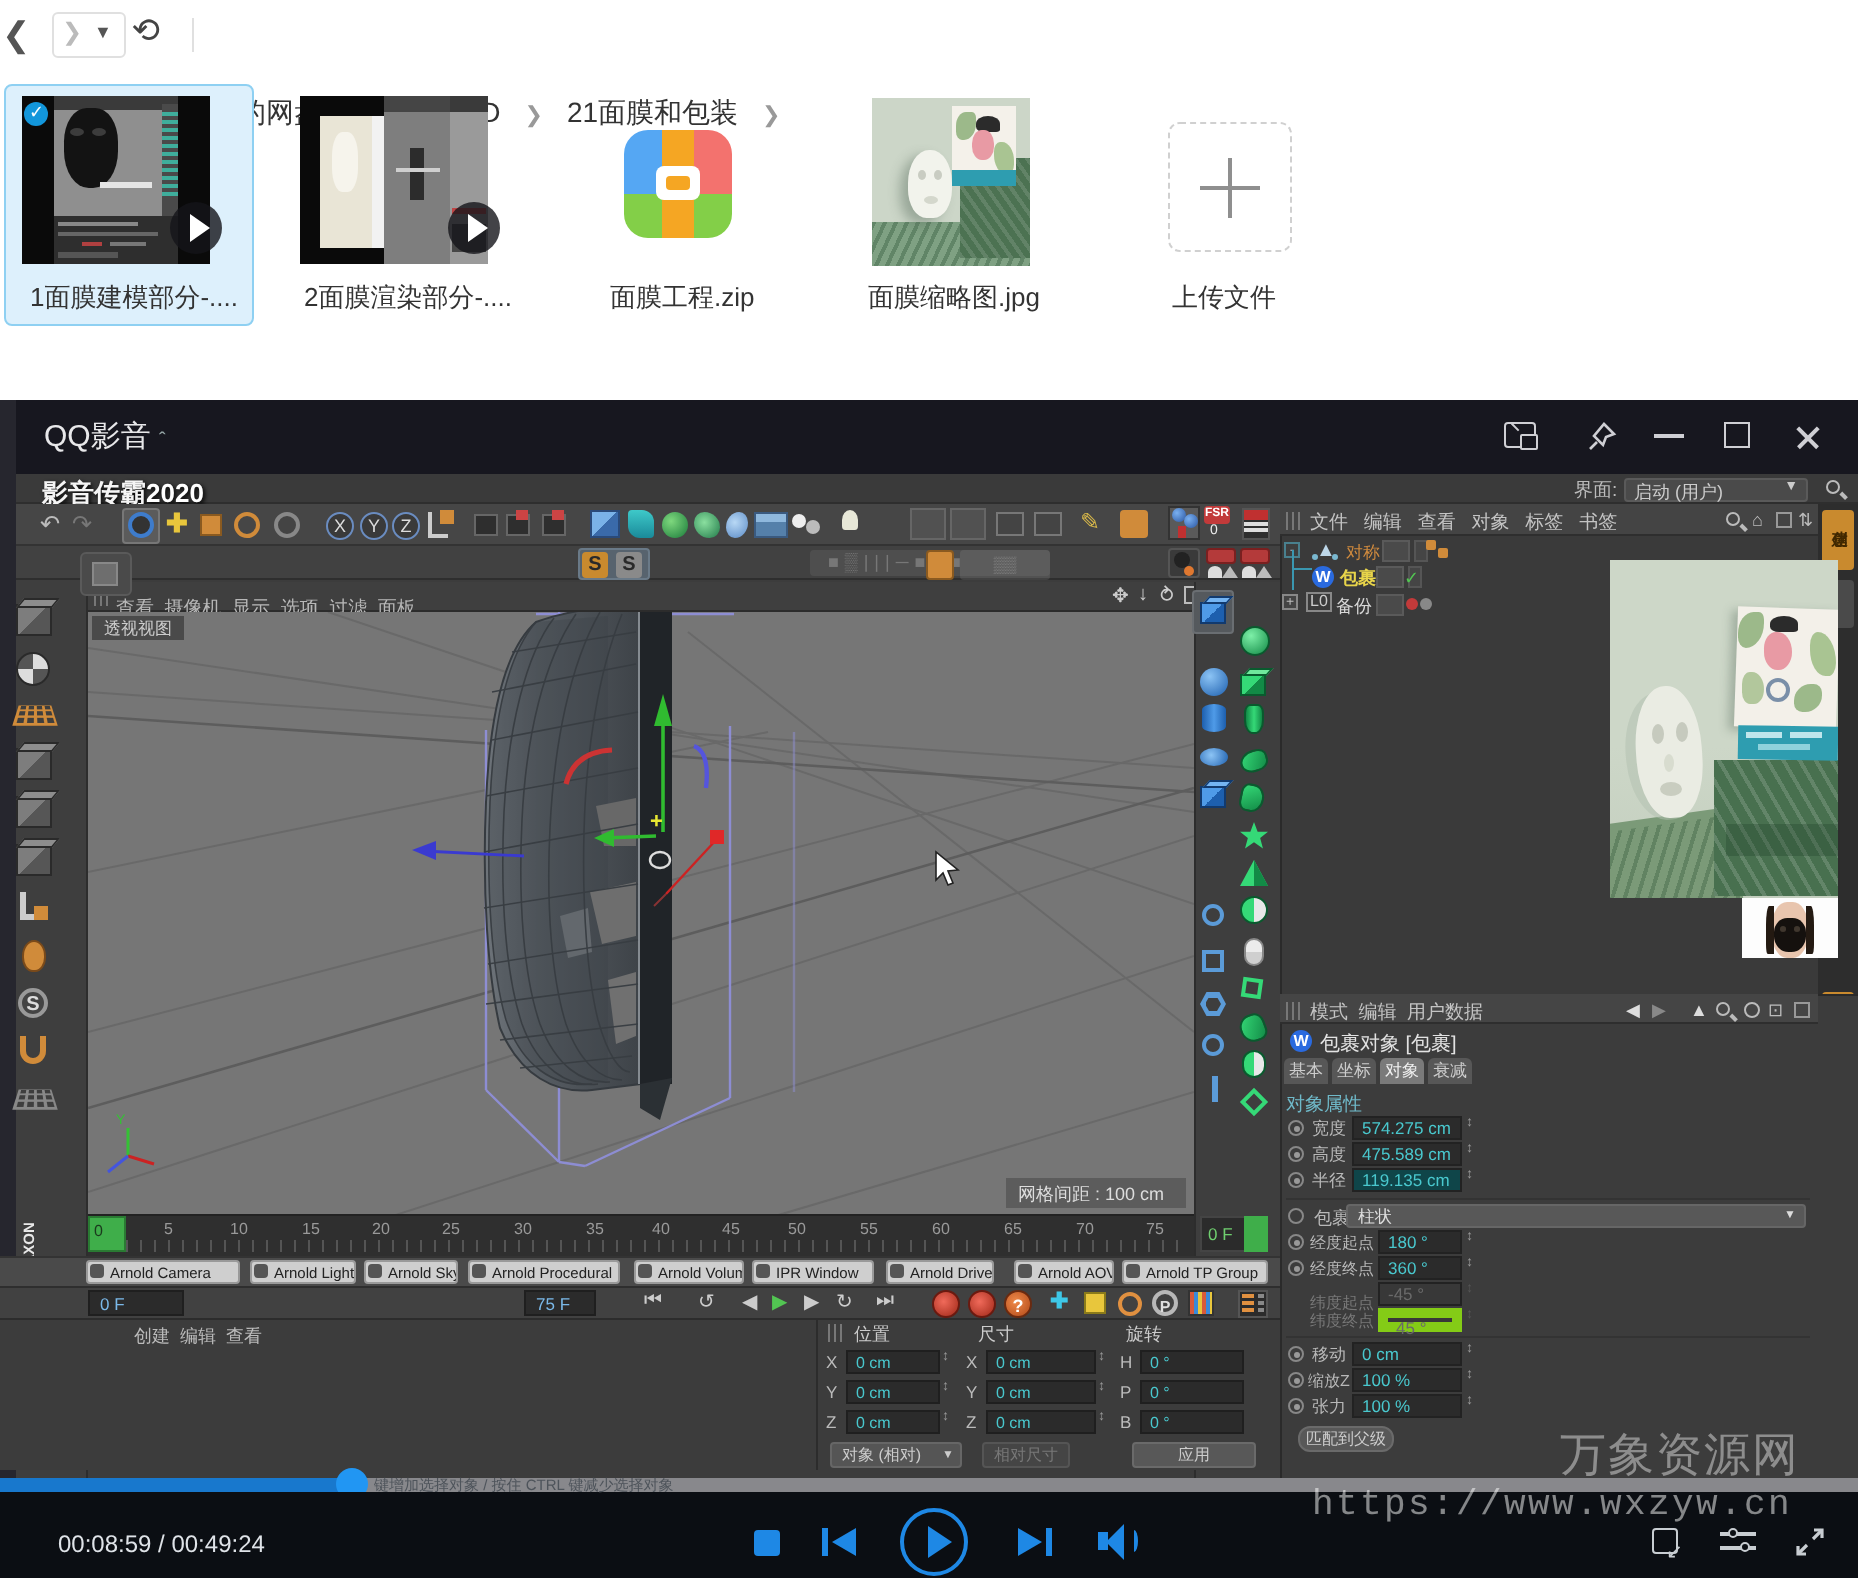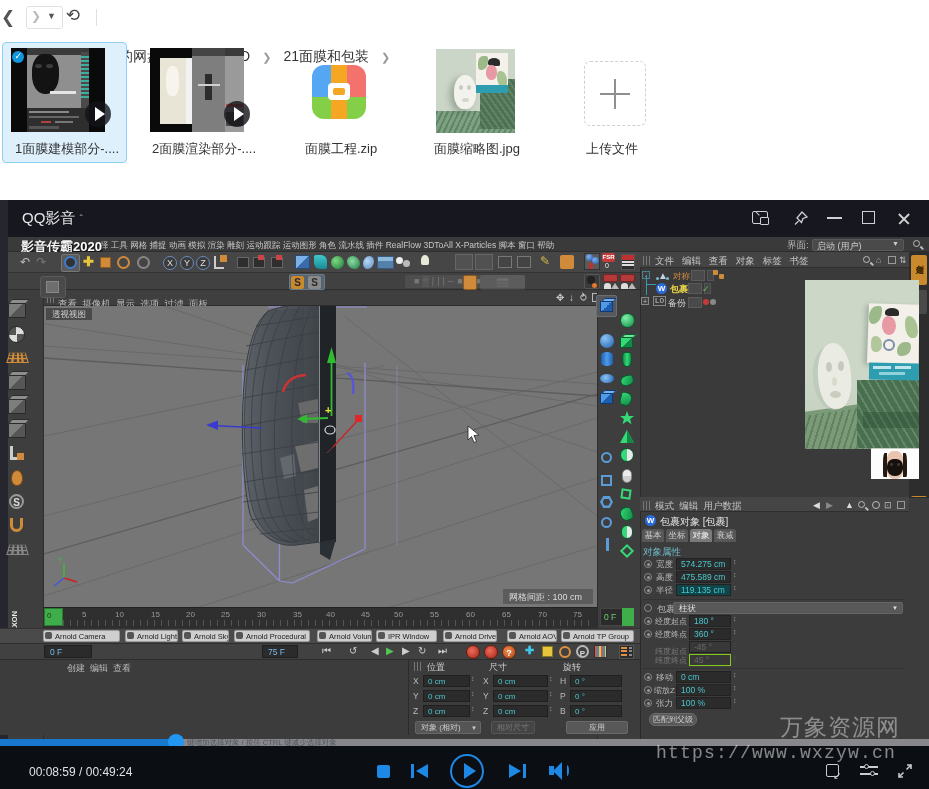--- a/index.html
+++ b/index.html
@@ -108,21 +108,20 @@
       </svg>
     <div class="abs" style="left:827px;top:17px;width:15px;height:1.5px;background:#cfcfd4;"></div>
     <div class="abs" style="left:862px;top:11px;width:13px;height:13px;border:1.5px solid #cfcfd4;"></div>
     <div class="abs" style="left:897px;top:17.5px;width:14px;height:1.5px;background:#cfcfd4;transform:rotate(45deg);"></div>
       <div class="abs" style="left:897px;top:17.5px;width:14px;height:1.5px;background:#cfcfd4;transform:rotate(-45deg);"></div>
   </div>
 
   <div class="abs" id="c4d" style="left:0;top:237px;width:929px;height:502px;background:#3c3c3c;"></div>
 
   <div class="abs" style="left:0;top:237px;width:929px;height:15px;background:#3a3a3a;border-bottom:1px solid #2e2e2e;"></div>
-  <div class="abs" style="left:100px;top:240px;font-size:8.5px;color:#c8c8c8;white-space:nowrap;">择&nbsp;工具&nbsp;网格&nbsp;捕捉&nbsp;动画&nbsp;模拟&nbsp;渲染&nbsp;雕刻&nbsp;运动跟踪&nbsp;运动图形&nbsp;角色&nbsp;流水线&nbsp;插件&nbsp;RealFlow&nbsp;3DToAll&nbsp;X-Particles&nbsp;脚本&nbsp;窗口&nbsp;帮助</div>
   <div class="abs" style="left:21px;top:238px;font-size:13px;font-weight:bold;color:#f5f5f5;text-shadow:1px 1px 2px #000;text-decoration:underline;">影音传霸<span style="color:#fff;">2020</span></div>
   <div class="abs" style="left:787px;top:239px;font-size:9.5px;color:#bbb;">界面:</div>
   <div class="abs" style="left:812px;top:238.5px;width:92px;height:12px;background:#4a4a4a;border:1px solid #5a5a5a;border-radius:2px;font-size:9px;color:#ccc;padding:0 4px;">启动 (用户) <span style="float:right;font-size:7px;">▼</span></div>
   <div class="abs" style="left:913px;top:240px;width:7px;height:7px;border:1.5px solid #bbb;border-radius:50%;"></div>
     <div class="abs" style="left:920px;top:247px;width:4px;height:1.5px;background:#bbb;transform:rotate(45deg);"></div>
 
   <div class="abs" style="left:0;top:252px;width:929px;height:21px;background:#464646;border-bottom:1px solid #333;"></div>
   <div class="abs" style="left:20px;top:255px;font-size:12px;color:#bbb;">↶</div>
   <div class="abs" style="left:36px;top:255px;font-size:12px;color:#777;">↷</div>
   <div class="abs" style="left:61px;top:253.5px;width:19px;height:18px;background:#5b5b5b;border:1px solid #777;border-radius:2px;"></div>
@@ -570,21 +569,21 @@
 <div class="abs" style="left:733px;top:615px;font-size:7px;color:#999;">↕</div>
 <div class="abs" style="left:644px;top:630px;width:8px;height:8px;border:1px solid #888;border-radius:50%;"></div>
 <div class="abs" style="left:646.5px;top:632.5px;width:3px;height:3px;background:#999;border-radius:50%;"></div>
 <div class="abs" style="left:655px;top:629px;font-size:8px;color:#b8b8b8;">经度终点</div>
 <div class="abs" style="left:689px;top:628px;width:42px;height:12px;background:#2b2b2b;border:1px solid #222;color:#49c8ce;font-size:8.5px;line-height:11px;padding-left:4px;white-space:nowrap;">360 °</div>
 <div class="abs" style="left:733px;top:628px;font-size:7px;color:#999;">↕</div>
 <div class="abs" style="left:655px;top:646px;font-size:8px;color:#777;">纬度起点</div>
 <div class="abs" style="left:689px;top:641px;width:42px;height:12px;background:#383838;border:1px solid #222;color:#6a6a6a;font-size:8.5px;line-height:11px;padding-left:4px;white-space:nowrap;">-45 °</div>
 <div class="abs" style="left:733px;top:641px;font-size:7px;color:#555;">↕</div>
 <div class="abs" style="left:655px;top:655px;font-size:8px;color:#777;">纬度终点</div>
-<div class="abs" style="left:689px;top:654px;width:42px;height:12px;background:#383838;border:1px solid #84cc16;color:#6a6a6a;font-size:8.5px;line-height:11px;padding-left:4px;white-space:nowrap;">45 °</div>
+<div class="abs" style="left:689px;top:654px;width:42px;height:12px;background:#383838;border:5px solid #84cc16;color:#6a6a6a;font-size:8.5px;line-height:11px;padding-left:4px;white-space:nowrap;">45 °</div>
 <div class="abs" style="left:733px;top:654px;font-size:7px;color:#555;">↕</div>
 <div class="abs" style="left:644px;top:673px;width:8px;height:8px;border:1px solid #888;border-radius:50%;"></div>
 <div class="abs" style="left:646.5px;top:675.5px;width:3px;height:3px;background:#999;border-radius:50%;"></div>
 <div class="abs" style="left:656px;top:672px;font-size:8.5px;color:#b8b8b8;">移动</div>
 <div class="abs" style="left:676px;top:671px;width:55px;height:12px;background:#2b2b2b;border:1px solid #222;color:#49c8ce;font-size:8.5px;line-height:11px;padding-left:4px;white-space:nowrap;">0 cm</div>
 <div class="abs" style="left:733px;top:671px;font-size:7px;color:#999;">↕</div>
 <div class="abs" style="left:644px;top:686px;width:8px;height:8px;border:1px solid #888;border-radius:50%;"></div>
 <div class="abs" style="left:646.5px;top:688.5px;width:3px;height:3px;background:#999;border-radius:50%;"></div>
 <div class="abs" style="left:654px;top:685px;font-size:8px;color:#b8b8b8;">缩放Z</div>
 <div class="abs" style="left:676px;top:684px;width:55px;height:12px;background:#2b2b2b;border:1px solid #222;color:#49c8ce;font-size:8.5px;line-height:11px;padding-left:4px;white-space:nowrap;">100 %</div>

